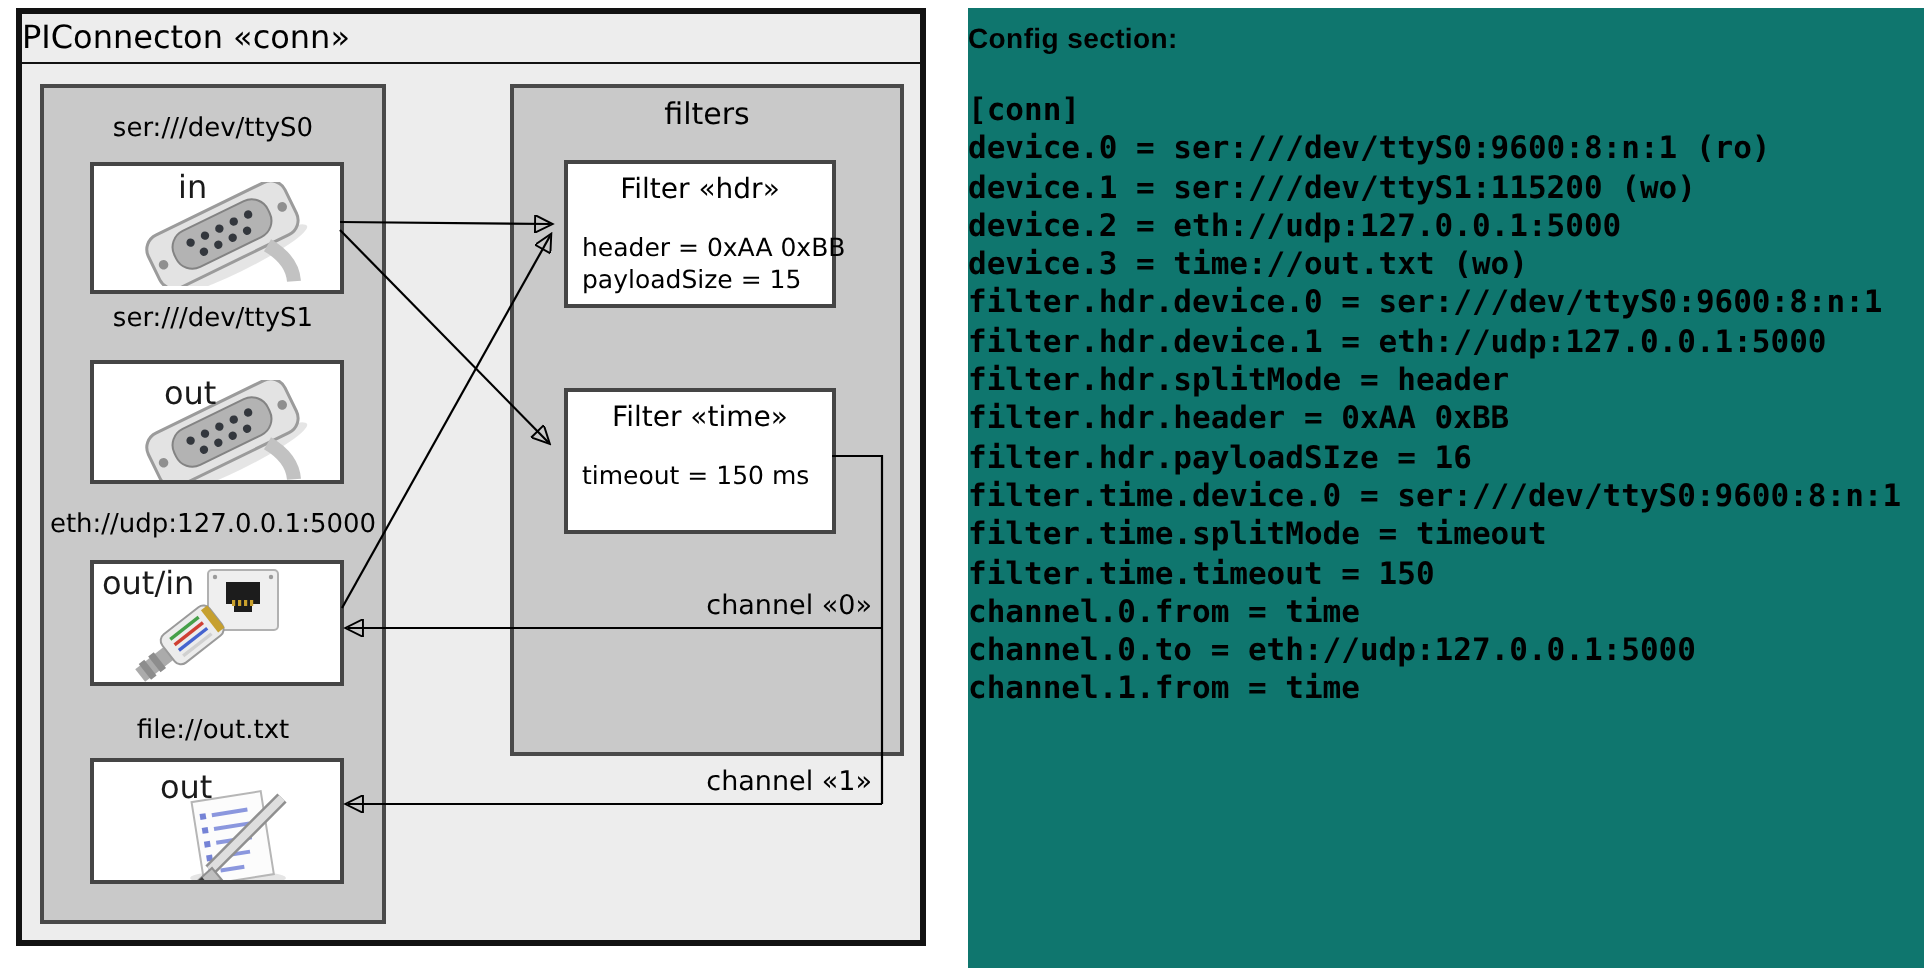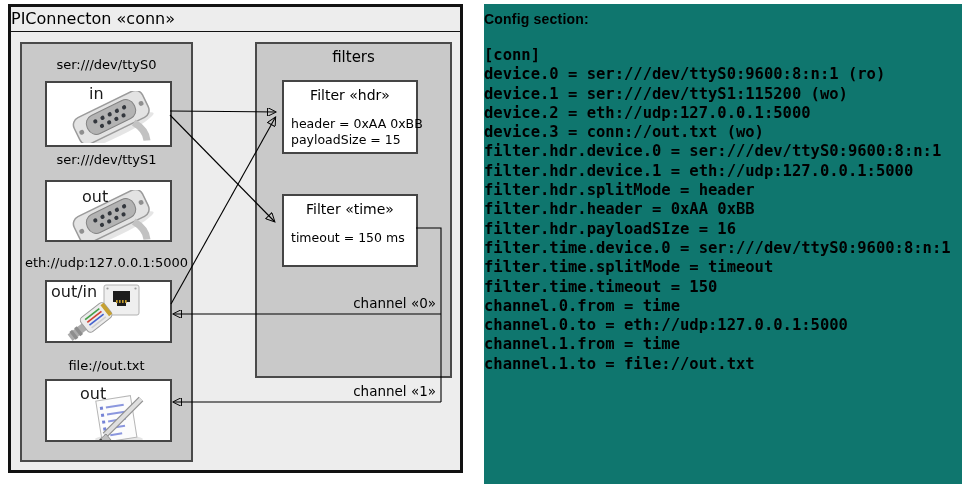--- a/index.html
+++ b/index.html
@@ -182,28 +182,27 @@
     </svg>
   </div>
 
   <div class="config">
     <div class="config-heading">Config section:</div>
     <div class="config-lines">
       <div class="cfg-line">[conn]</div>
       <div class="cfg-line">device.0 = ser:///dev/ttyS0:9600:8:n:1 (ro)</div>
       <div class="cfg-line">device.1 = ser:///dev/ttyS1:115200 (wo)</div>
       <div class="cfg-line">device.2 = eth://udp:127.0.0.1:5000</div>
-      <div class="cfg-line">device.3 = conn://out.txt (wo)</div>
+      <div class="cfg-line">device.3 = time://out.txt (wo)</div>
       <div class="cfg-line">filter.hdr.device.0 = ser:///dev/ttyS0:9600:8:n:1</div>
       <div class="cfg-line">filter.hdr.device.1 = eth://udp:127.0.0.1:5000</div>
       <div class="cfg-line">filter.hdr.splitMode = header</div>
       <div class="cfg-line">filter.hdr.header = 0xAA 0xBB</div>
       <div class="cfg-line">filter.hdr.payloadSIze = 16</div>
       <div class="cfg-line">filter.time.device.0 = ser:///dev/ttyS0:9600:8:n:1</div>
       <div class="cfg-line">filter.time.splitMode = timeout</div>
       <div class="cfg-line">filter.time.timeout = 150</div>
       <div class="cfg-line">channel.0.from = time</div>
       <div class="cfg-line">channel.0.to = eth://udp:127.0.0.1:5000</div>
       <div class="cfg-line">channel.1.from = time</div>
-      <div class="cfg-line">channel.1.to = file://out.txt</div>
     </div>
   </div>
 </div>
 
 </body></html>

